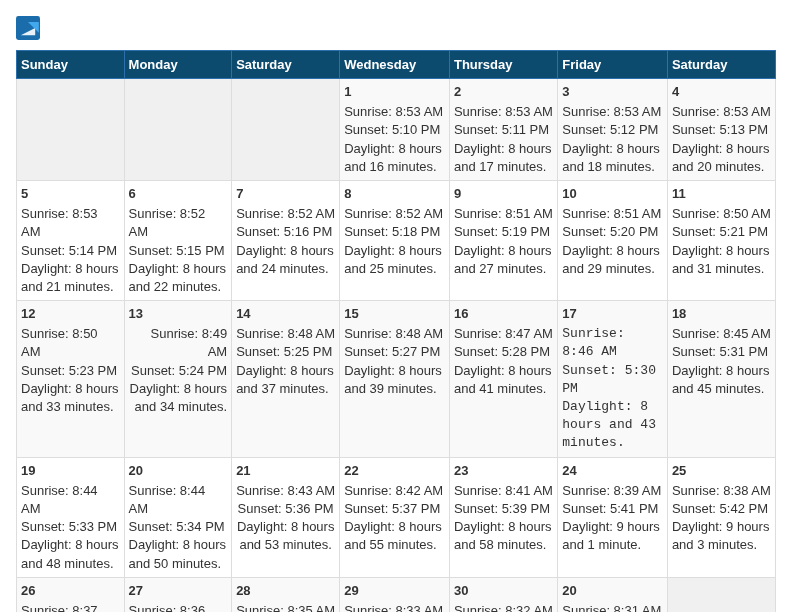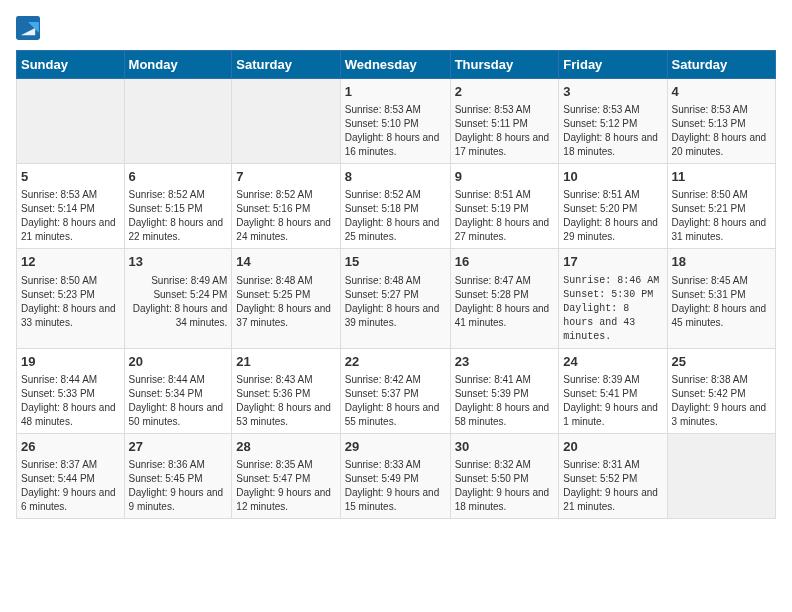--- a/index.html
+++ b/index.html
@@ -46,21 +46,21 @@
       font-size: 16px;
       font-weight: normal;
       color: #555;
     }
     table {
       width: 100%;
       border-collapse: collapse;
       font-size: 11px;
     }
     thead tr th {
-      background-color: #0369a1;
+      background-color: #0c4a6e;
       color: #fff;
       padding: 6px 4px;
       text-align: left;
       font-size: 13px;
       font-weight: bold;
       border: 1px solid #2c6fad;
     }
     tbody tr td {
       vertical-align: top;
       padding: 4px 4px;
@@ -76,21 +76,21 @@
     tbody tr:nth-child(even) td {
       background-color: #fff;
     }
     .day-num {
       font-weight: bold;
       font-size: 13px;
       display: block;
       margin-bottom: 2px;
     }
     .day-info {
-      font-size: 10px;
+      font-size: 13px;
       color: #333;
     }
     td.empty {
       background-color: #f0f0f0 !important;
     }
   </style>
 </head>
 <body>
 
 <div class="header">
@@ -251,21 +251,21 @@
 Daylight: 8 hours and 48 minutes.</div>
         </td>
         <td>
           <span class="day-num">20</span>
           <div class="day-info" style="white-space: pre-line;">Sunrise: 8:44 AM
 Sunset: 5:34 PM
 Daylight: 8 hours and 50 minutes.</div>
         </td>
         <td>
           <span class="day-num">21</span>
-          <div class="day-info" style="white-space: pre-line;">Sunrise: 8:43 AM
+          <div class="day-info" style="white-space: pre-line; text-align: center;">Sunrise: 8:43 AM
 Sunset: 5:36 PM
 Daylight: 8 hours and 53 minutes.</div>
         </td>
         <td>
           <span class="day-num">22</span>
           <div class="day-info" style="white-space: pre-line;">Sunrise: 8:42 AM
 Sunset: 5:37 PM
 Daylight: 8 hours and 55 minutes.</div>
         </td>
         <td>

